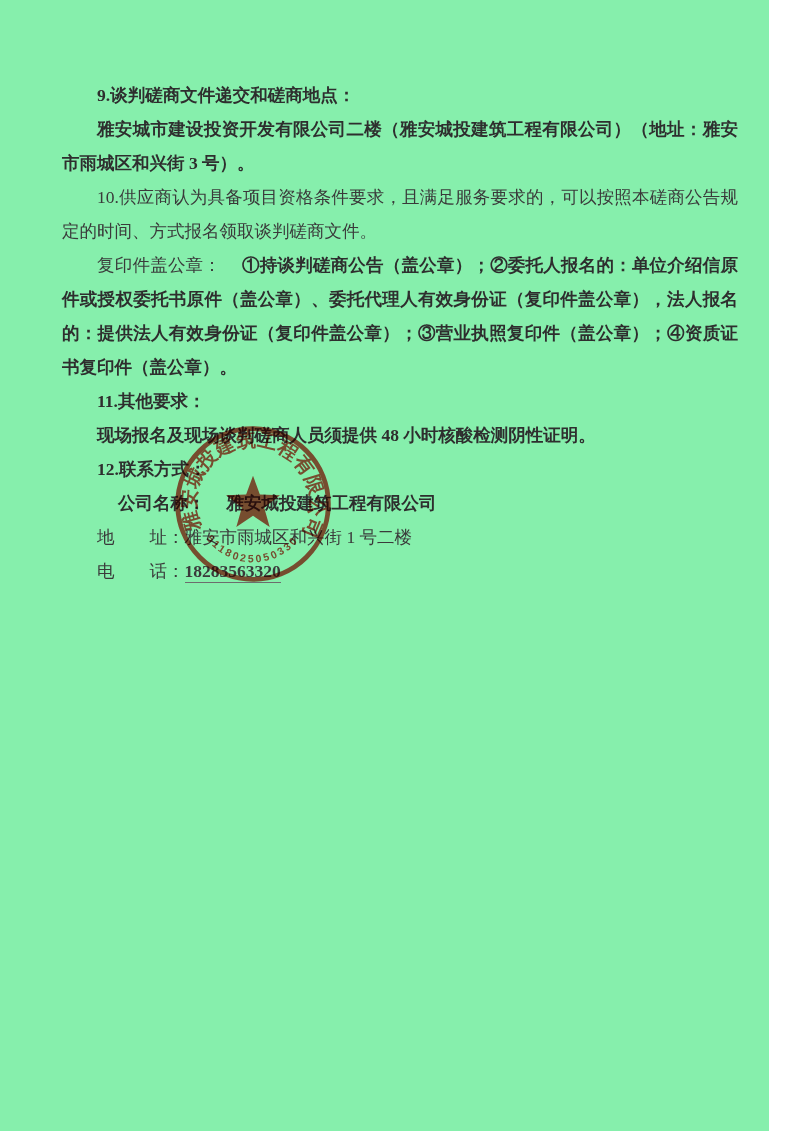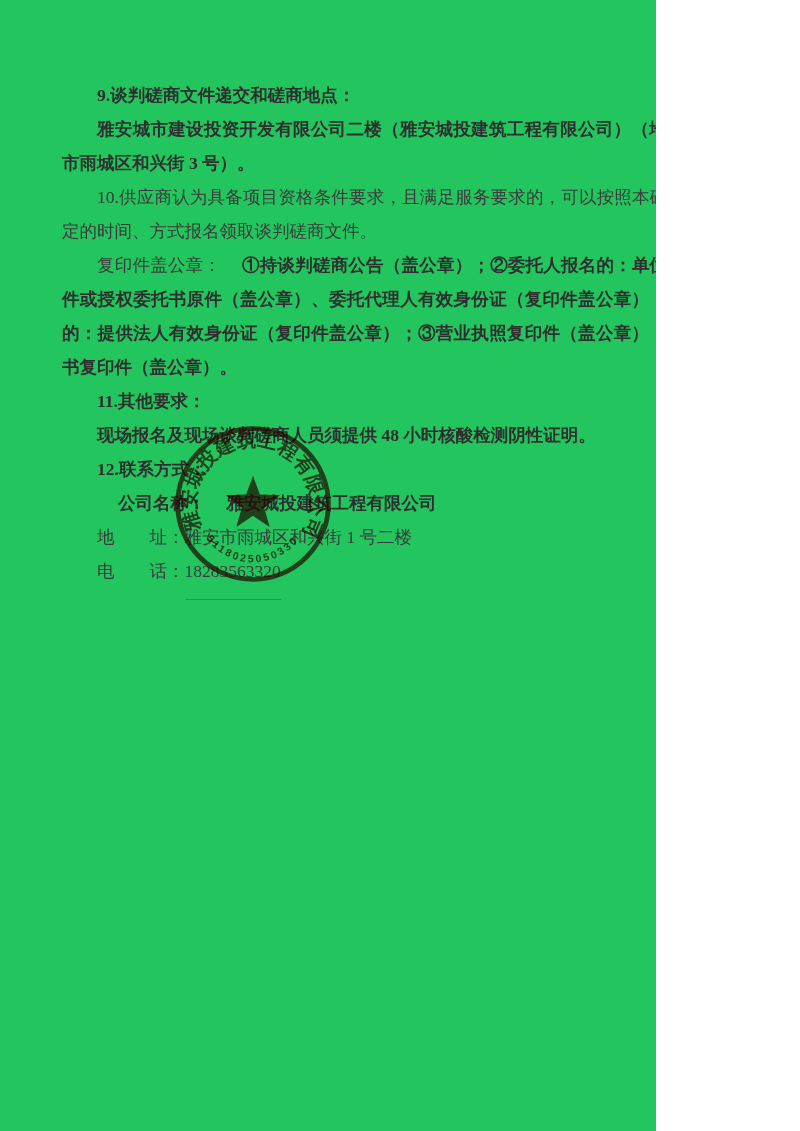--- a/index.html
+++ b/index.html
@@ -1,20 +1,20 @@
 <!DOCTYPE html>
 <html><head>
 <meta charset="utf-8">
 <style>
   html, body { margin: 0; padding: 0; background: #ffffff; }
   .page {
     position: relative;
-    width: 656px;
+    width: 769px;
     height: 1131px;
-    background: #22c55e;
+    background: #86efac;
     overflow: hidden;
     font-family: "Liberation Serif", "DejaVu Serif", serif;
     color: #3a3a3a;
   }
   .doc {
     position: absolute;
     top: 78px;
     left: 62px;
     width: 676px;
     font-size: 17.5px;
@@ -22,21 +22,22 @@
   }
   .doc p {
     margin: 0;
     text-align: justify;
     text-justify: inter-ideograph;
   }
   .ind { text-indent: 2em; }
   .b { font-weight: bold; color: #2e2e2e; margin-left: 21px; }
   .u {
     border-bottom: 1px solid #6d6d6d;
-    padding-bottom: 18px;
+    padding-bottom: 1px;
+    font-weight: bold;
   }
   .stamp {
     position: absolute;
     left: 172px;
     top: 423px;
     width: 162px;
     height: 162px;
     mix-blend-mode: multiply;
     opacity: 0.88;
     pointer-events: none;

